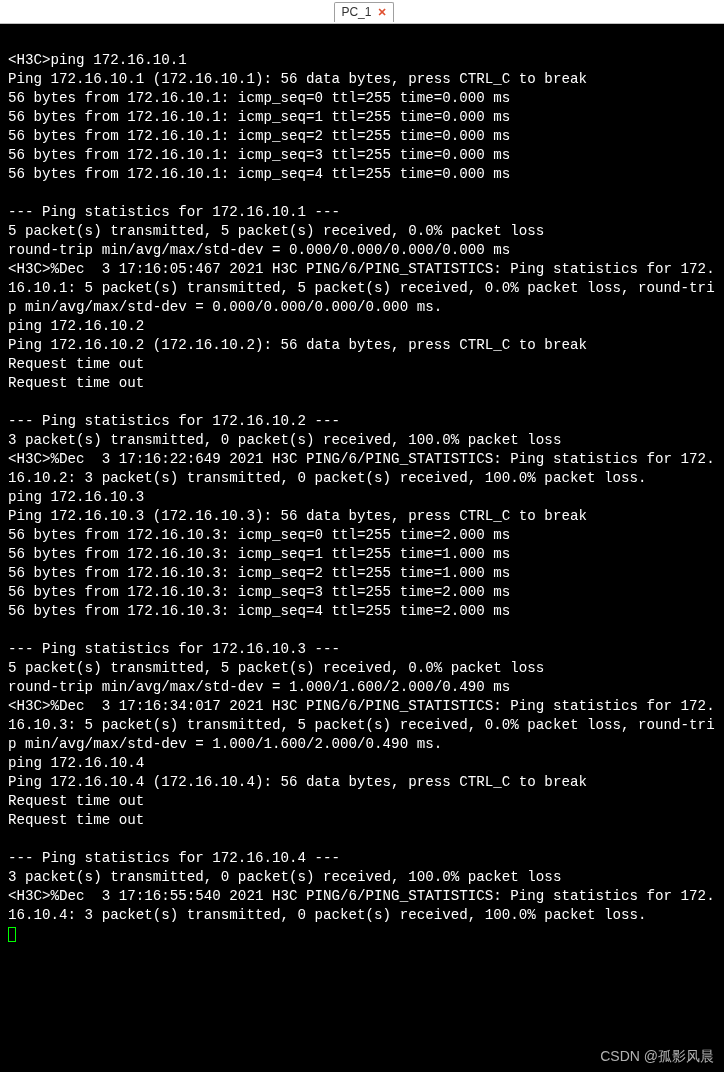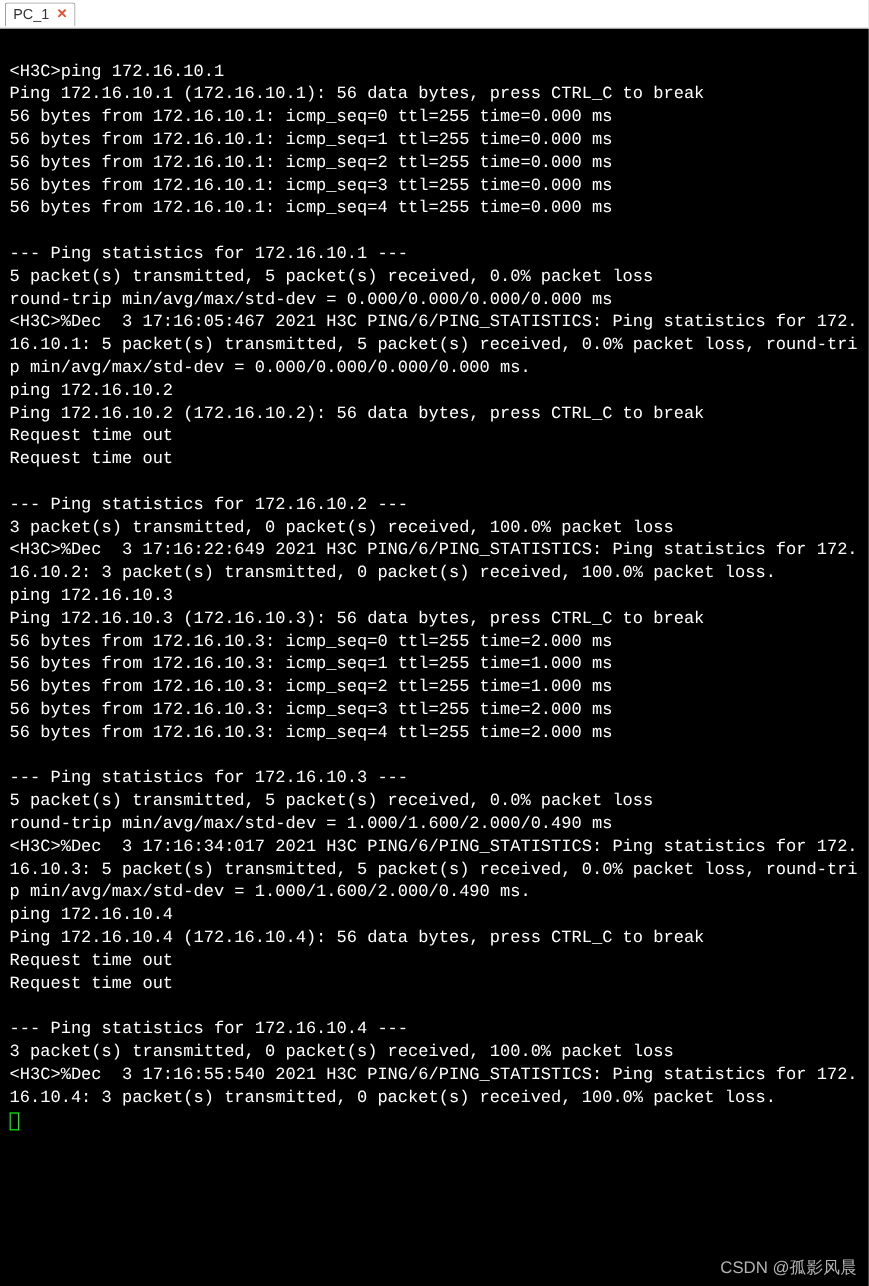--- a/index.html
+++ b/index.html
@@ -11,20 +11,21 @@
     overflow: hidden;
     position: relative;
   }
   .tab-bar {
     height: 24px;
     background: #ffffff;
     border-bottom: 1px solid #c0c0c0;
     display: flex;
     align-items: center;
     padding-left: 4px;
+    justify-content: center;
   }
   .tab {
     display: inline-flex;
     align-items: center;
     height: 20px;
     background: #ffffff;
     border: 1px solid #a0a0a0;
     border-bottom: none;
     padding: 0 6px;
     font-size: 12px;

